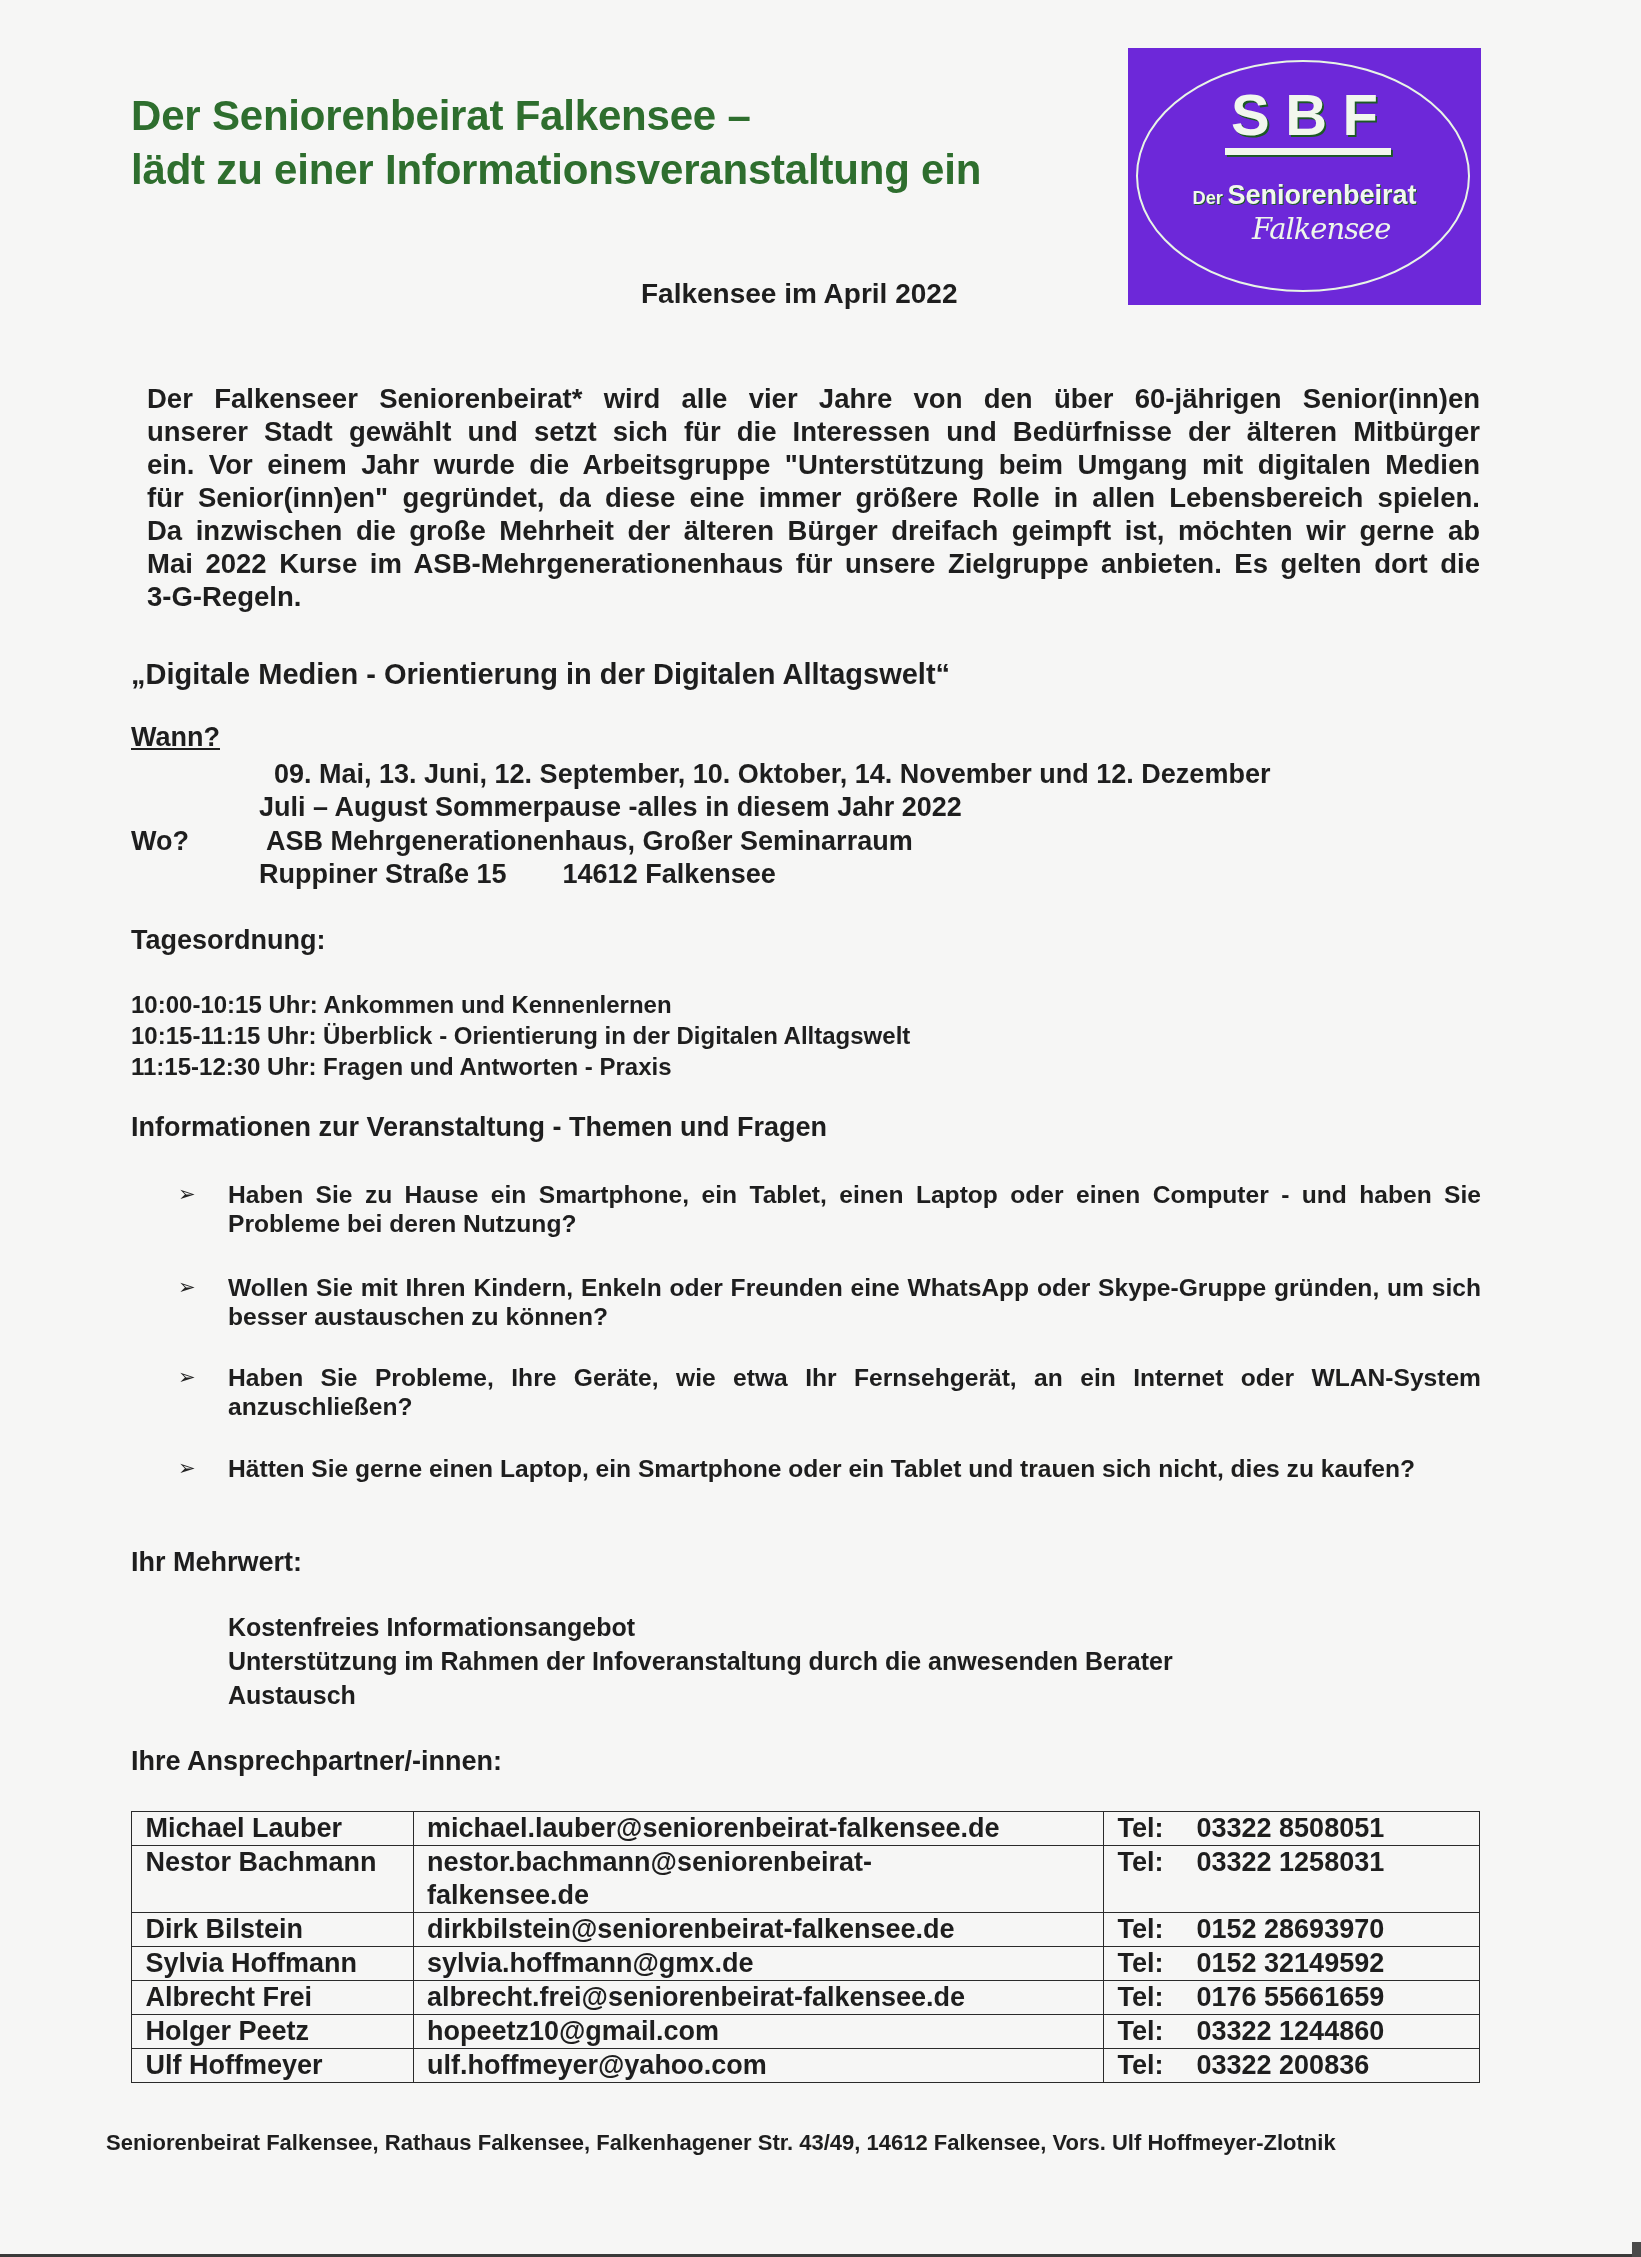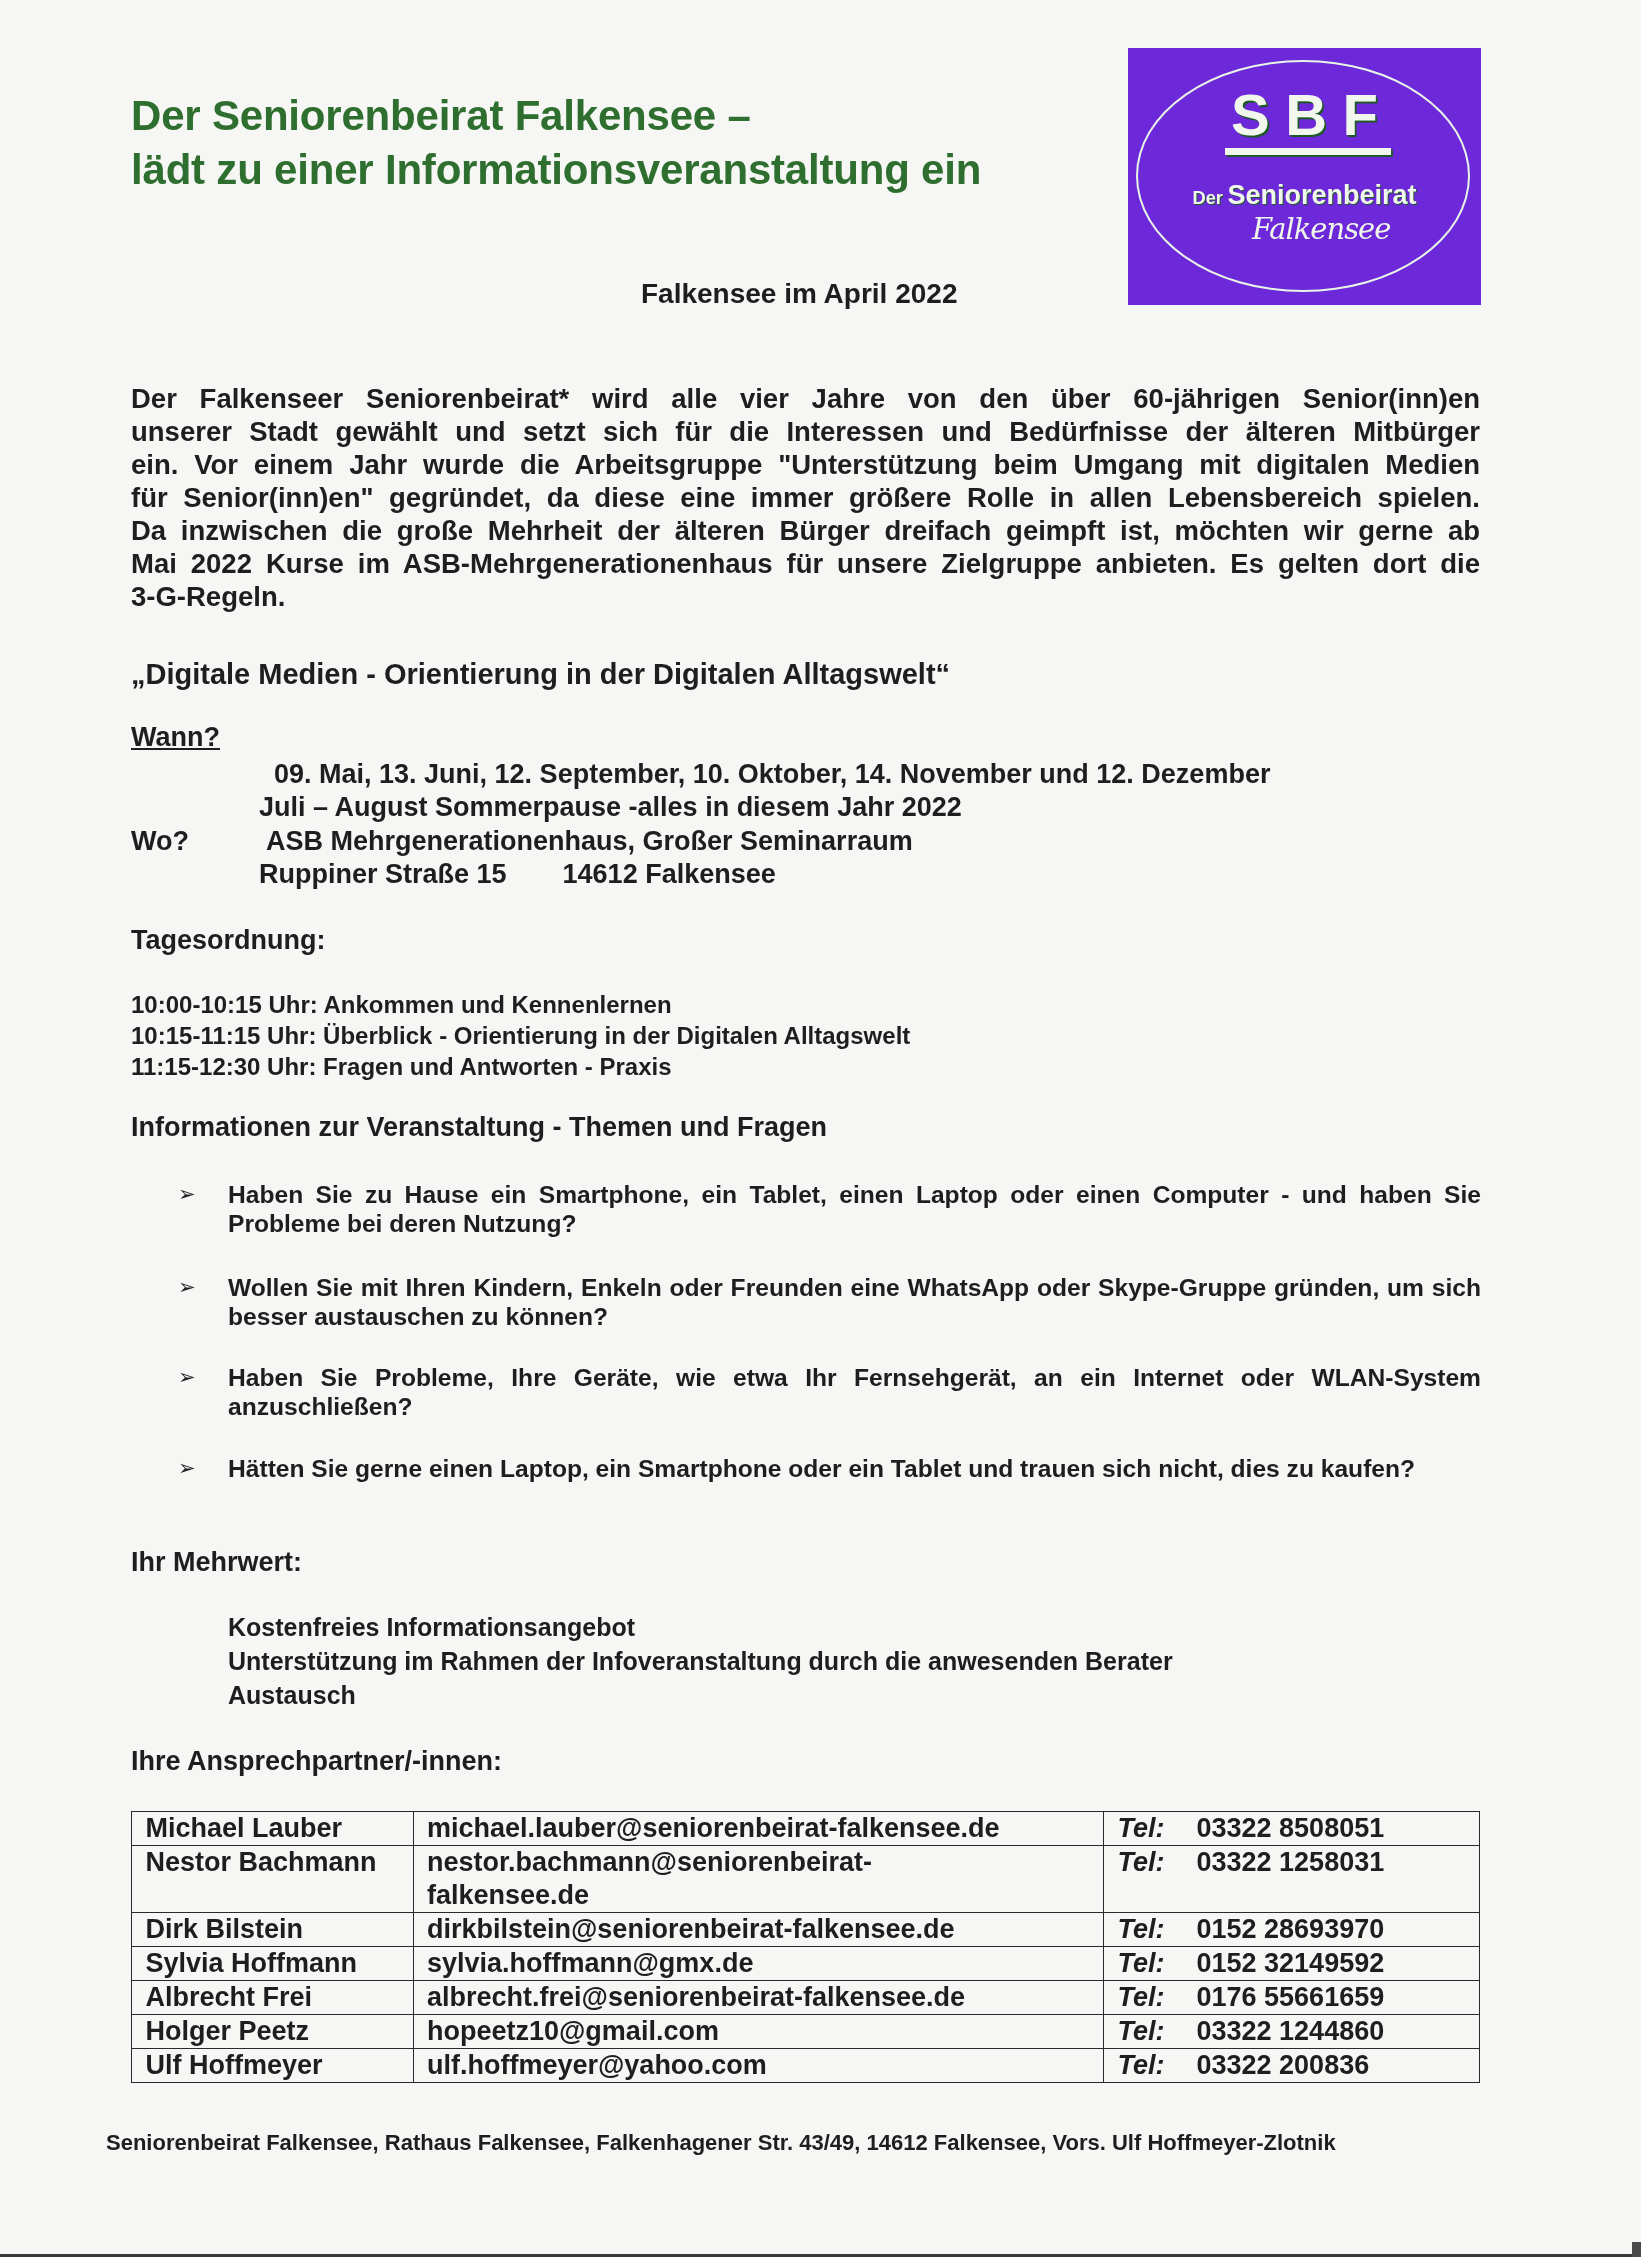--- a/index.html
+++ b/index.html
@@ -48,21 +48,21 @@
     }
 
     .dateline { left: 641px; top: 278px; font-size: 28px; font-weight: bold; }
 
     
     .intro {
       position: absolute; left: 131px; top: 382px; width: 1349px;
       font-size: 27.5px; font-weight: bold; line-height: 33px;
       text-align: justify;
     }
-    .intro span { display: block; text-align: justify; text-align-last: justify; }
+    .intro span { display: block; text-align: justify; text-align-last: justify; margin-left: 16px; }
     .intro span.last { text-align-last: left; }
 
     .event-title { left: 131px; top: 658px; font-size: 29px; font-weight: bold; }
 
     .row-label { font-size: 27px; font-weight: bold; }
     .when-label { left: 131px; top: 722px; text-decoration: underline; }
     .when-line1 { left: 270px; top: 722px; }
     .when-line2 { left: 274px; top: 759px; }
     .when-line3 { left: 259px; top: 792px; }
     .where-label { left: 131px; top: 826px; }
@@ -98,21 +98,21 @@
     table.contacts {
       position: absolute; left: 131px; top: 1811px; border-collapse: collapse;
       width: 1349px; font-size: 27px; font-weight: bold;
     }
     table.contacts td {
       border: 1.9px solid #2a2a2a; padding: 0 0 0 13.5px; vertical-align: top; line-height: 33px;
     }
     table.contacts td.name { width: 267px; }
     table.contacts td.email { width: 676px; padding-left: 13.5px; white-space: normal; }
     table.contacts td.tel { padding-left: 13.5px; white-space: nowrap; }
-    table.contacts td.tel .lbl { display: inline-block; width: 79px; font-style: italic; }
+    table.contacts td.tel .lbl { display: inline-block; width: 79px; }
     table.contacts td.email .break { display: block; }
 
     .footer { left: 106px; top: 2130px; font-size: 22px; font-weight: bold; }
 
     .scan-edge {
       position: absolute; left: 0; top: 2254px; width: 1641px; height: 3.9px; background: #3a3a3a;
     }
     .scan-right {
       position: absolute; left: 1632px; top: 2242px; width: 9.7px; height: 15.4px; background: #4a4a4a;
     }

